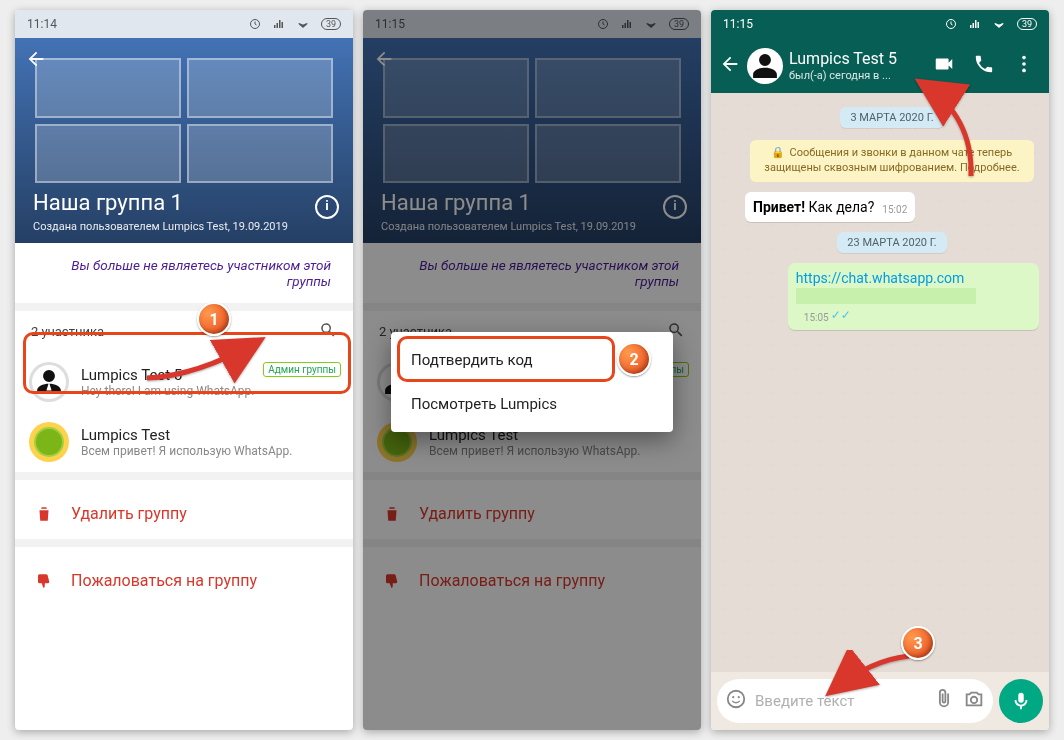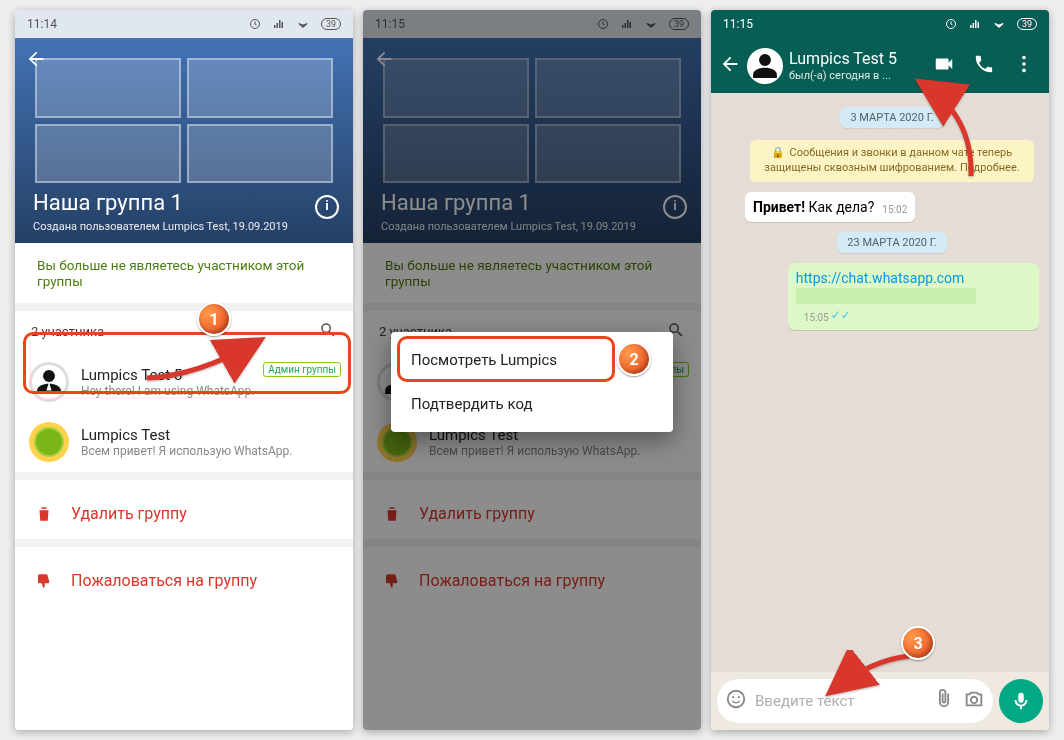--- a/index.html
+++ b/index.html
@@ -10,21 +10,21 @@
 .statusbar .right{display:flex;gap:12px;align-items:center;font-size:11px;}
 .statusbar .right svg{width:12px;height:12px;fill:currentColor;}
 .hero{height:205px;position:relative;color:#fff;background:linear-gradient(rgba(0,0,0,.1),rgba(0,0,0,.5)),#4a7fc9;}
 .winbg{position:absolute;inset:0;display:grid;grid-template-columns:1fr 1fr;grid-template-rows:1fr 1fr;gap:6px;padding:20px 20px 60px 20px;}
 .winbg div{background:rgba(255,255,255,.2);border:2px solid rgba(255,255,255,.4);}
 .hero-back{position:absolute;top:10px;left:10px;}
 .hero-back svg{width:22px;height:22px;fill:#fff;}
 .hero-title{position:absolute;left:18px;bottom:28px;font-size:22px;font-weight:400;}
 .hero-sub{position:absolute;left:18px;bottom:10px;font-size:11px;opacity:.9;}
 .hero-info{position:absolute;right:14px;bottom:24px;width:20px;height:20px;border:2px solid #fff;border-radius:50%;text-align:center;line-height:18px;font-size:13px;font-weight:bold;}
-.notice{padding:14px 22px;text-align:left;font-size:13.5px;color:#4d7c0f;background:#fff;}
+.notice{padding:14px 22px;text-align:right;font-size:13.5px;color:#4c1d95;background:#fff;font-style:italic;}
 .section-head{display:flex;align-items:center;justify-content:space-between;padding:10px 16px;font-size:13px;color:#404040;background:#fff;}
 .section-head svg{width:18px;height:18px;fill:#555;}
 .member{display:flex;align-items:center;padding:10px 14px;background:#fff;gap:12px;position:relative;}
 .avatar{width:40px;height:40px;border-radius:50%;background:#ddd;flex:0 0 40px;display:flex;align-items:center;justify-content:center;}
 .member-txt{flex:1;min-width:0;}
 .member-name{font-size:15px;color:#222;}
 .member-status{font-size:12px;color:#888;white-space:nowrap;overflow:hidden;text-overflow:ellipsis;}
 .admin-badge{position:absolute;right:12px;top:10px;font-size:10px;color:#1fa855;border:1px solid #84cc16;border-radius:3px;padding:1px 4px;}
 .actionrow{display:flex;align-items:center;gap:18px;padding:16px 20px;background:#fff;margin-top:8px;}
 .actionrow svg{width:18px;height:18px;}
@@ -231,22 +231,22 @@
   <div class="divider-gap"></div>
   <div class="actionrow red">
     <svg viewBox="0 0 24 24">
           <path d="M15 3H6a2 2 0 00-2 2v8a2 2 0 002 2h3l2 6a2 2 0 002-2v-4h4a2 2 0 002-2l-2-8a2 2 0 00-2-2z"></path>
         </svg>
     <span>Пожаловаться на группу</span>
   </div>
 
   <div class="dim-overlay"></div>
   <div class="ctx-menu">
+    <div class="ctx-item">Подтвердить код</div>
     <div class="ctx-item">Посмотреть Lumpics</div>
-    <div class="ctx-item">Подтвердить код</div>
   </div>
   <div class="highlight-box" style="top:326px;left:34px;width:212px;height:40px;"></div>
   <div class="marker" style="top:332px;left:254px;">2</div>
 </div>
 
 <div class="phone">
   <div class="statusbar">
     <span>11:15</span>
     <span class="right">
       <svg viewBox="0 0 24 24">

